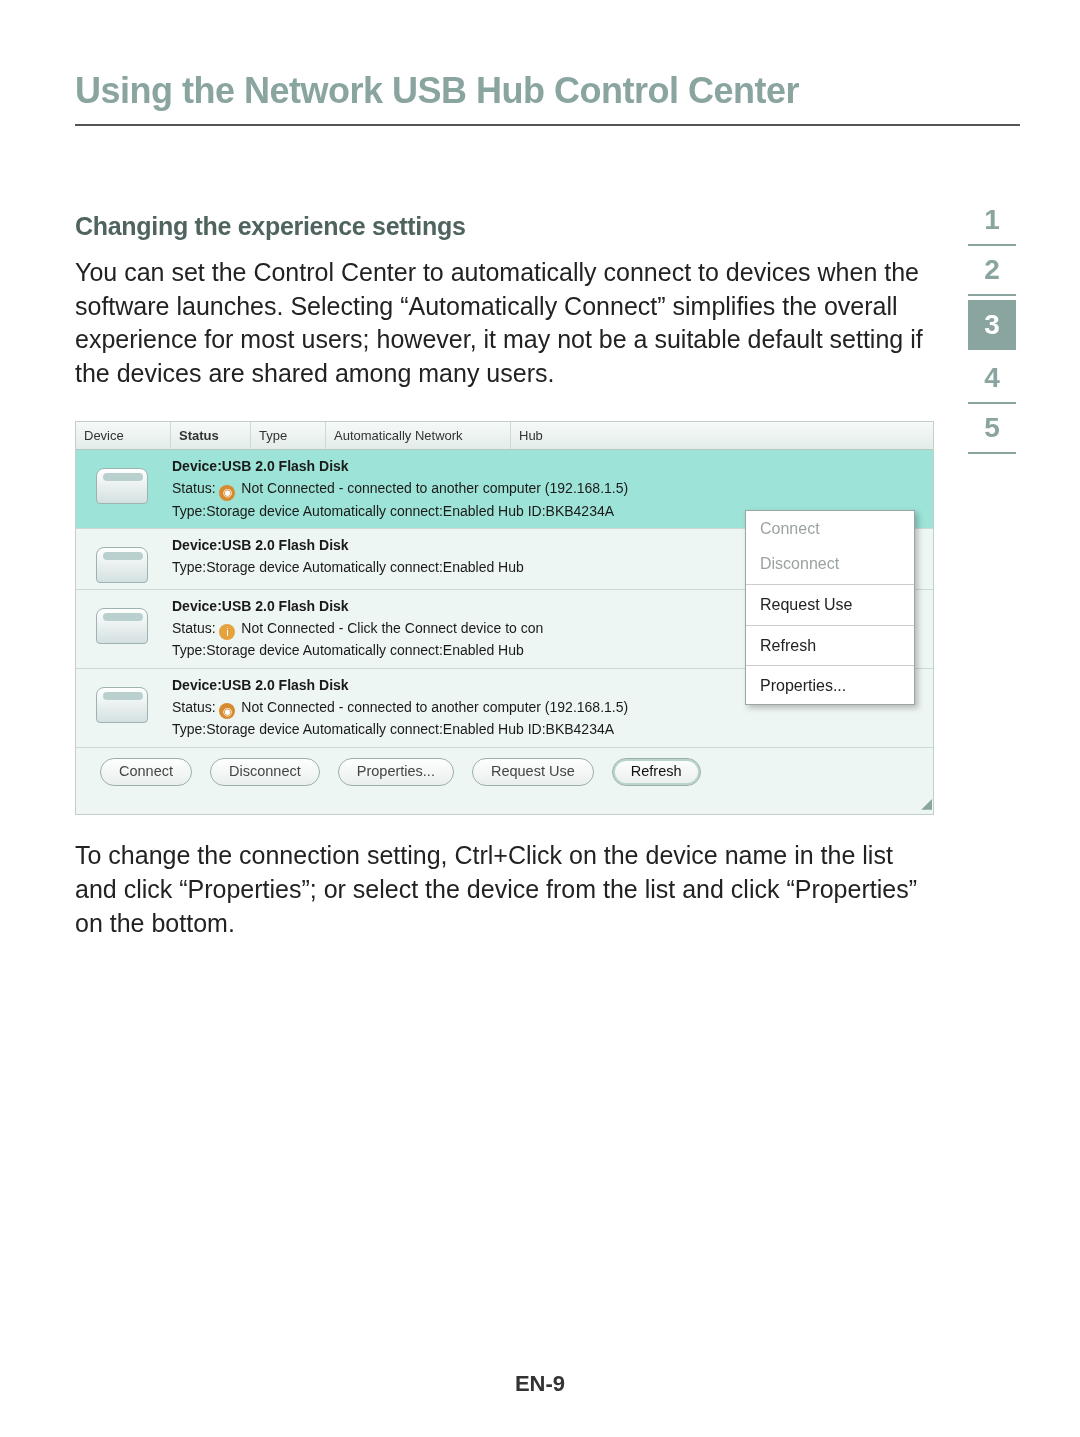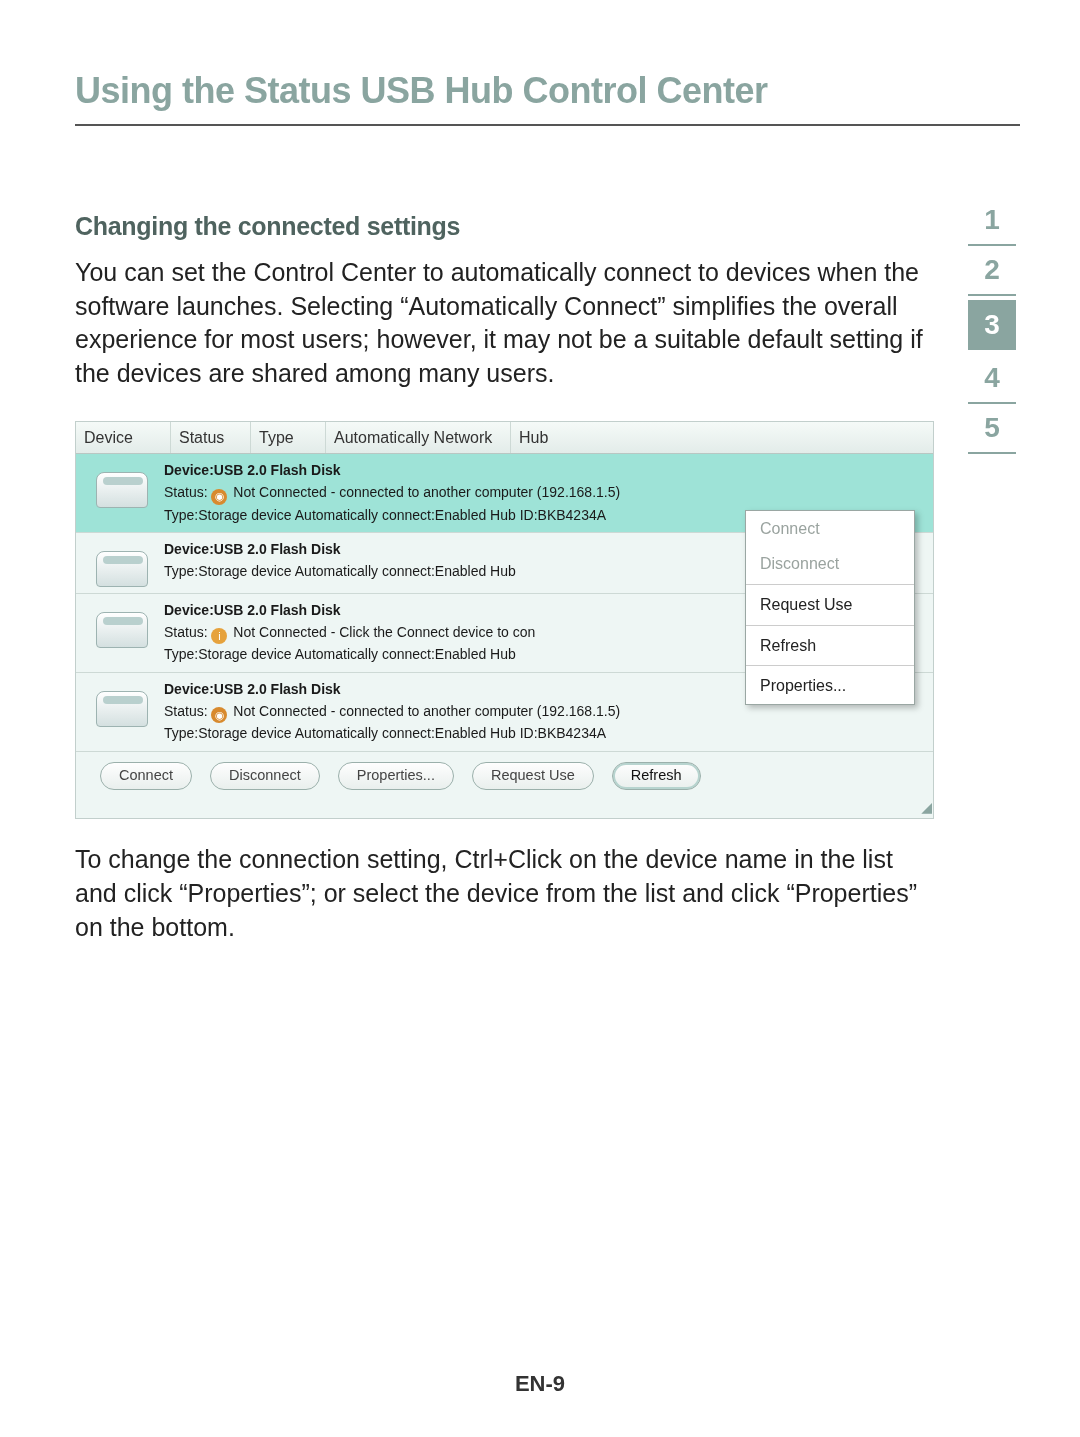--- a/index.html
+++ b/index.html
@@ -69,38 +69,38 @@
     background: #eef6f4;
     font-size: 14.5px;
     margin: 10px 0 24px 0;
     width: 100%;
     position: relative;
   }
   .col-headers {
     display: flex;
     background: linear-gradient(#f5faf8,#e3ece9);
     border-bottom: 1px solid #b9c7c3;
-    font-size: 16px;
+    font-size: 13px;
     color: #333;
   }
   .col-headers div {
     padding: 5px 8px;
     border-right: 1px solid #cdd9d5;
   }
   .ch-device{width:95px;}
-  .ch-status{width:80px;}
+  .ch-status{width:80px;font-weight:bold;}
   .ch-type{width:75px;}
   .ch-auto{width:185px;}
   .ch-hub{flex:1;border-right:none!important;}
   .row {
     display: flex;
     align-items: flex-start;
     border-bottom: 1px solid #cdd9d5;
     padding: 4px 6px 6px 6px;
-    gap: 2px;
+    gap: 10px;
   }
   .row.sel { background: #9ee3d7; }
   .row .icon-col {
     width: 80px;
     display: flex;
     align-items: center;
     justify-content: center;
     padding-top: 14px;
   }
   .drive-icon {
@@ -155,25 +155,25 @@
     text-align:right; padding:0 4px 2px 0; color:#8aa5a0; font-size:14px; letter-spacing:-3px;
   }
   .page-num{
     position:absolute; bottom:40px; left:0; right:0; text-align:center;
     font-size:22px; color:#333;font-weight:bold;
   }
 </style>
 </head>
 <body>
 
-<div class="page-title">Using the Status USB Hub Control Center</div>
+<div class="page-title">Using the Network USB Hub Control Center</div>
 
 <div class="content">
   <div class="main">
-    <div class="subheading">Changing the connected settings</div>
+    <div class="subheading">Changing the experience settings</div>
     <div class="para">You can set the Control Center to automatically connect to devices when the software launches. Selecting “Automatically Connect” simplifies the overall experience for most users; however, it may not be a suitable default setting if the devices are shared among many users.</div>
 
     <div class="app">
       <div class="col-headers">
         <div class="ch-device">Device</div>
         <div class="ch-status">Status</div>
         <div class="ch-type">Type</div>
         <div class="ch-auto">Automatically Network</div>
         <div class="ch-hub">Hub</div>
       </div>

